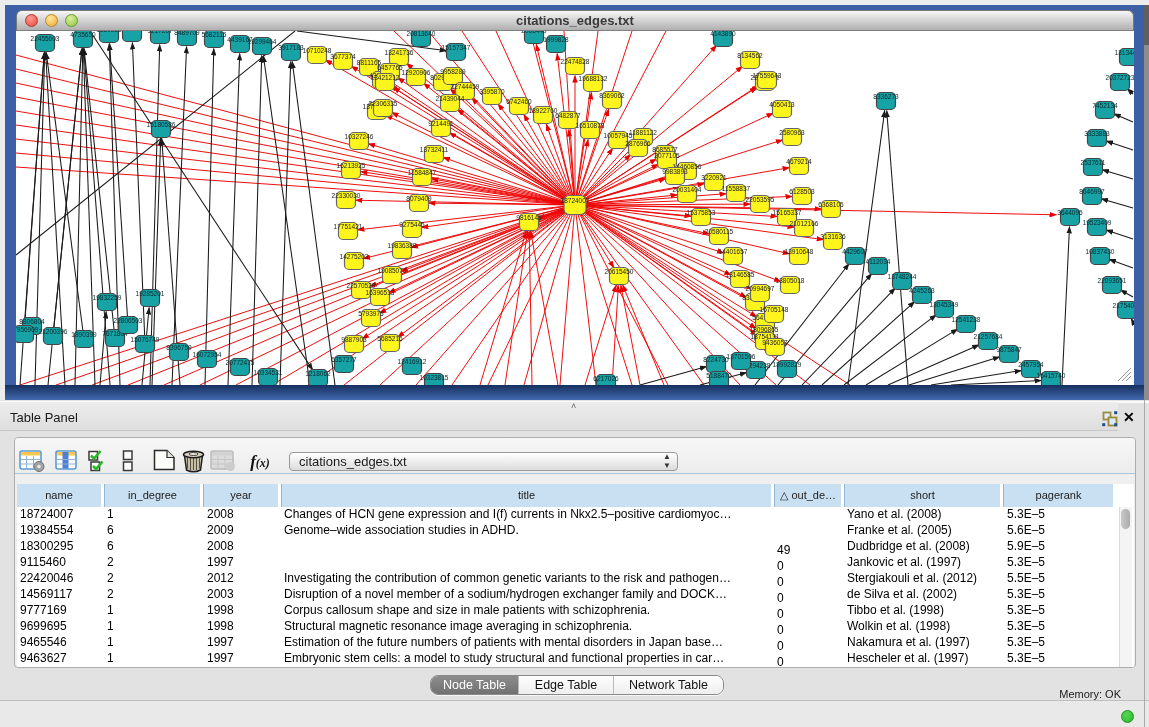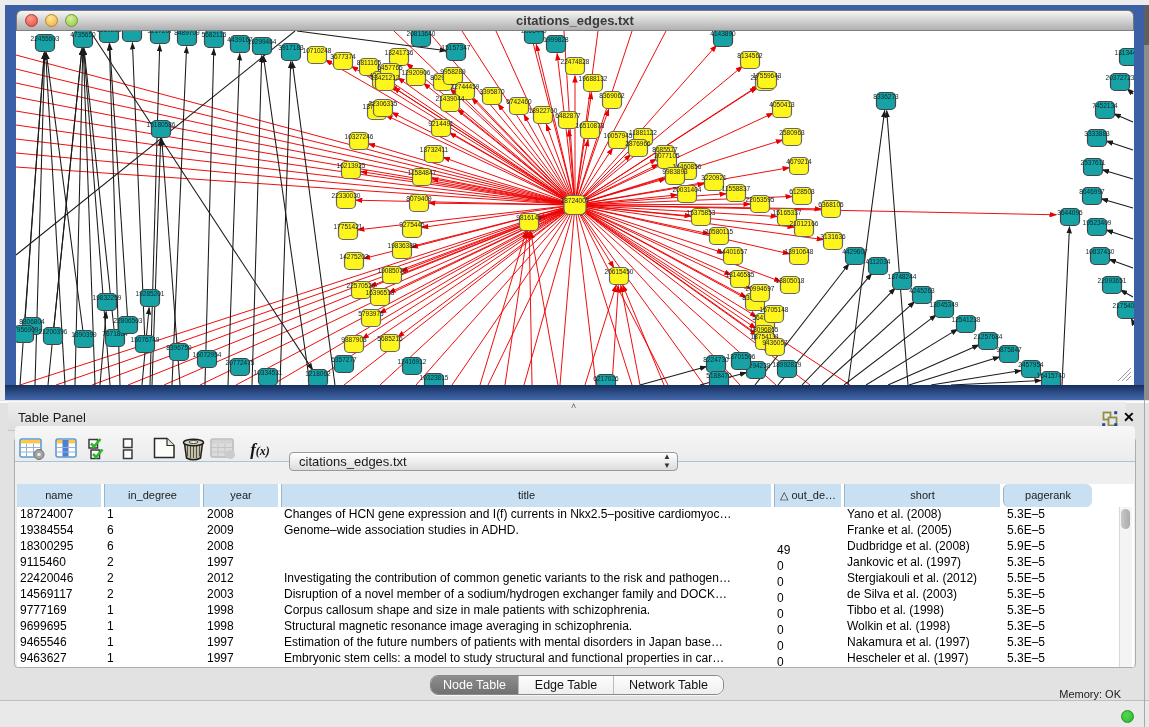--- a/index.html
+++ b/index.html
@@ -14,26 +14,26 @@
 #rsliver2 { left:1144px; top:5px; width:5px; height:40px; background:#5f5f5f; }
 #titlebar { left:16px; top:10px; width:1118px; height:21px; border-radius:6px 6px 0 0;
   background:linear-gradient(#f6f6f6,#cfcfcf 55%,#b0b0b0); border:1px solid #787878; border-bottom:1px solid #808080; }
 #title { left:16px; top:13px; width:1118px; text-align:center; font-size:13px;
   font-weight:bold; color:#3a3a3a; }
 .tl { width:13px; height:13px; border-radius:50%; top:14px; }
 #canvas { left:16px; top:31px; width:1118px; height:354px; background:#fff; overflow:hidden; }
 
 #panel { left:0; top:400px; width:1149px; height:327px; background:#e2e2e2; }
 #paneltopline { left:0; top:401px; width:1149px; height:2px; background:#fbfbfb; }
-#phead { left:8px; top:402px; width:1118px; height:29px;
+#phead { left:0; top:402px; width:1118px; height:29px;
   background:linear-gradient(#ededed,#dedede); border-bottom:1px solid #c6c6c6; }
 #phead .t { left:10px; top:8px; font-size:13px; color:#1a1a1a; }
 #inner { left:14px; top:437px; width:1122px; height:231px; border:1px solid #adadad;
   border-radius:4px; background:#efefef; }
-#toolbar { left:15px; top:426px; width:1120px; height:36px;
+#toolbar { left:15px; top:438px; width:1120px; height:36px;
   background:linear-gradient(#f7f7f7,#ececec); border-bottom:1px solid #a8c4d8; border-radius:4px 4px 0 0; }
 #dropdown { left:289px; top:452px; width:389px; height:19px; border:1px solid #9a9a9a;
   border-radius:4px; background:linear-gradient(#ffffff,#dcdcdc); font-size:13px;
   color:#1a1a1a; line-height:17px; padding-left:9px; }
 #ddarrows { left:660px; top:452px; width:14px; height:19px; font-size:8px; color:#333;
   line-height:9px; text-align:center; }
 
 .hc { position:absolute; top:484px; height:23px; background:#c9e0f2;
   border-left:1px solid #93b7cf; font-size:11px; color:#1c1c1c; text-align:center;
   line-height:23px; }
@@ -620,21 +620,21 @@
   </div>
 <div class="abs" id="dropdown">citations_edges.txt</div>
 <div class="abs" id="ddarrows">▲<br>▼</div>
 <div class="abs" id="tablebg"></div>
 <div class="hc" style="left:17px;width:84px;border-left:none;">name</div>
 <div class="hc" style="left:104px;width:96px;">in_degree</div>
 <div class="hc" style="left:203px;width:75px;">year</div>
 <div class="hc" style="left:281px;width:490px;">title</div>
 <div class="hc" style="left:774px;width:67px;">△ out_de…</div>
 <div class="hc" style="left:844px;width:156px;">short</div>
-<div class="hc" style="left:1003px;width:89px;border-radius:6px;">pagerank</div>
+<div class="hc" style="left:1003px;width:110px;">pagerank</div>
 <div class="abs" id="rowwrap">
     <div class="tr">
       <span class="c c0">18724007</span>
       <span class="c c1">1</span>
       <span class="c c2">2008</span>
       <span class="c c3">Changes of HCN gene expression and I(f) currents in Nkx2.5–positive cardiomyoc…</span>
       <span class="c c4">49</span>
       <span class="c c5">Yano et al. (2008)</span>
       <span class="c c6">5.3E–5</span>
     </div>
@@ -671,21 +671,21 @@
       <span class="c c4">0</span>
       <span class="c c5">Stergiakouli et al. (2012)</span>
       <span class="c c6">5.5E–5</span>
     </div>
 <div class="tr">
       <span class="c c0">14569117</span>
       <span class="c c1">2</span>
       <span class="c c2">2003</span>
       <span class="c c3">Disruption of a novel member of a sodium/hydrogen exchanger family and DOCK…</span>
       <span class="c c4">0</span>
-      <span class="c c5">de Silva et al. (2003)</span>
+      <span class="c c5">de Silva et al. (2002)</span>
       <span class="c c6">5.3E–5</span>
     </div>
 <div class="tr">
       <span class="c c0">9777169</span>
       <span class="c c1">1</span>
       <span class="c c2">1998</span>
       <span class="c c3">Corpus callosum shape and size in male patients with schizophrenia.</span>
       <span class="c c4">0</span>
       <span class="c c5">Tibbo et al. (1998)</span>
       <span class="c c6">5.3E–5</span>

